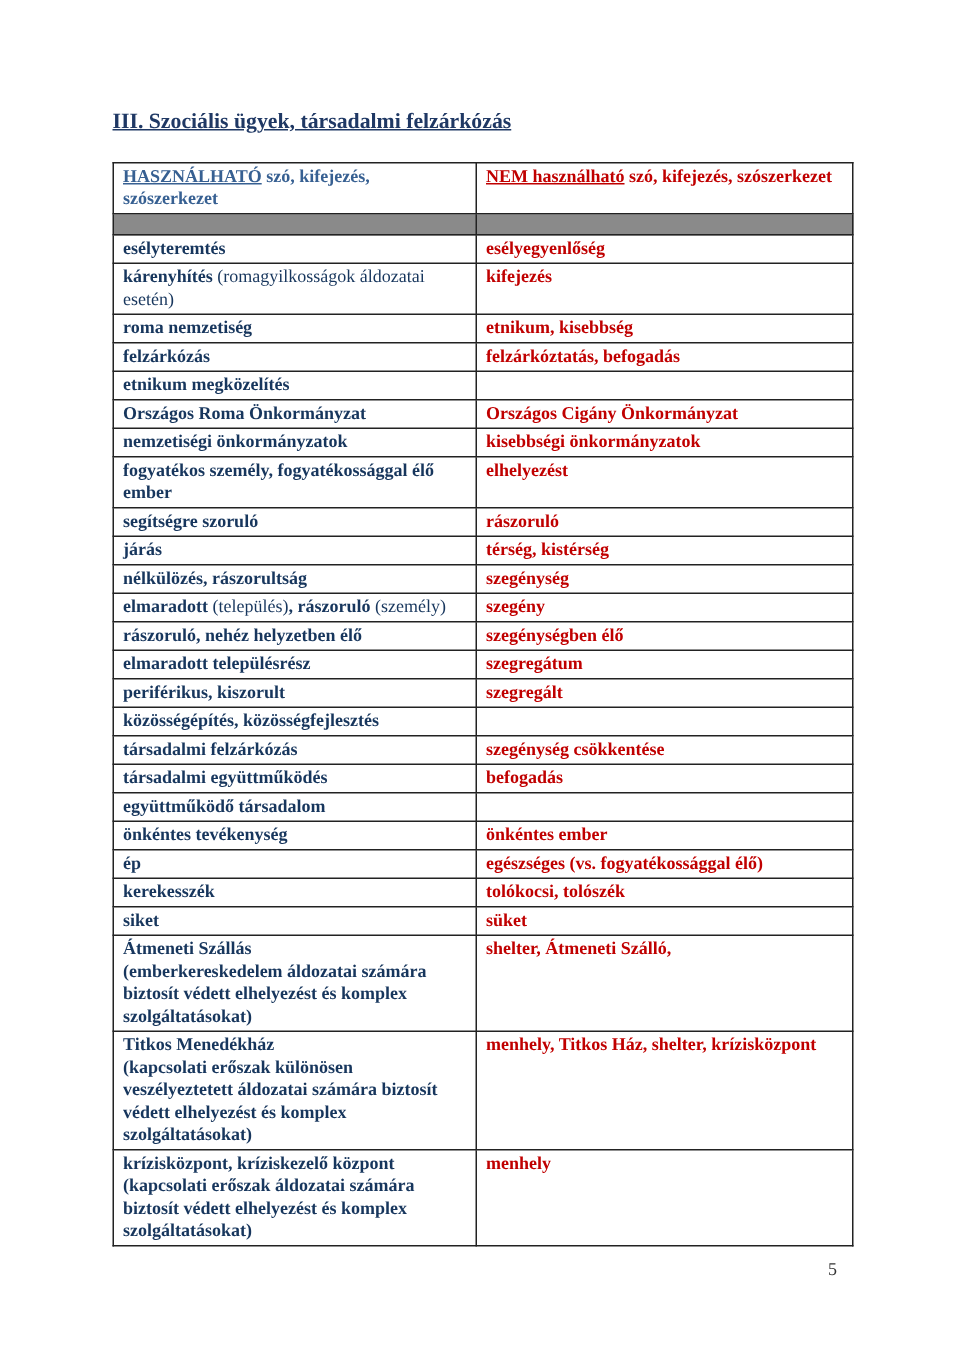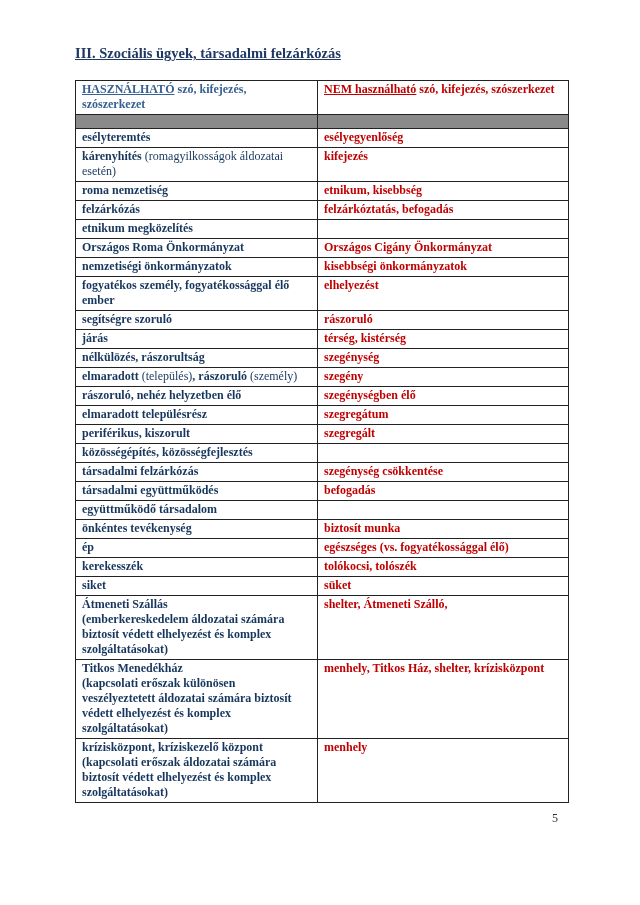--- a/index.html
+++ b/index.html
@@ -14,21 +14,21 @@
   * { box-sizing: border-box; }
   html, body { margin: 0; padding: 0; }
   body {
     width: 640px; height: 905px;
     background: #ffffff;
     font-family: "Liberation Serif", "DejaVu Serif", serif;
   }
   .page {
     position: relative;
     width: 640px; height: 905px;
-    padding: 44px 0 0 75px;
+    padding: 72px 0 0 75px;
     overflow: hidden;
   }
   .title {
     margin: 0 0 18px 0;
     font-size: 14.5px;
     line-height: 18px;
     font-weight: bold;
     text-decoration: underline;
     color: var(--title-text);
   }
@@ -161,21 +161,21 @@
         <tr>
           <td class="cell left"><span class="seg-b">társadalmi együttműködés</span></td>
           <td class="cell right">befogadás</td>
         </tr>
         <tr>
           <td class="cell left"><span class="seg-b">együttműködő társadalom</span></td>
           <td class="cell right"></td>
         </tr>
         <tr>
           <td class="cell left"><span class="seg-b">önkéntes tevékenység</span></td>
-          <td class="cell right">biztosít munka</td>
+          <td class="cell right">önkéntes ember</td>
         </tr>
         <tr>
           <td class="cell left"><span class="seg-b">ép</span></td>
           <td class="cell right">egészséges (vs. fogyatékossággal élő)</td>
         </tr>
         <tr>
           <td class="cell left"><span class="seg-b">kerekesszék</span></td>
           <td class="cell right">tolókocsi, tolószék</td>
         </tr>
         <tr>

